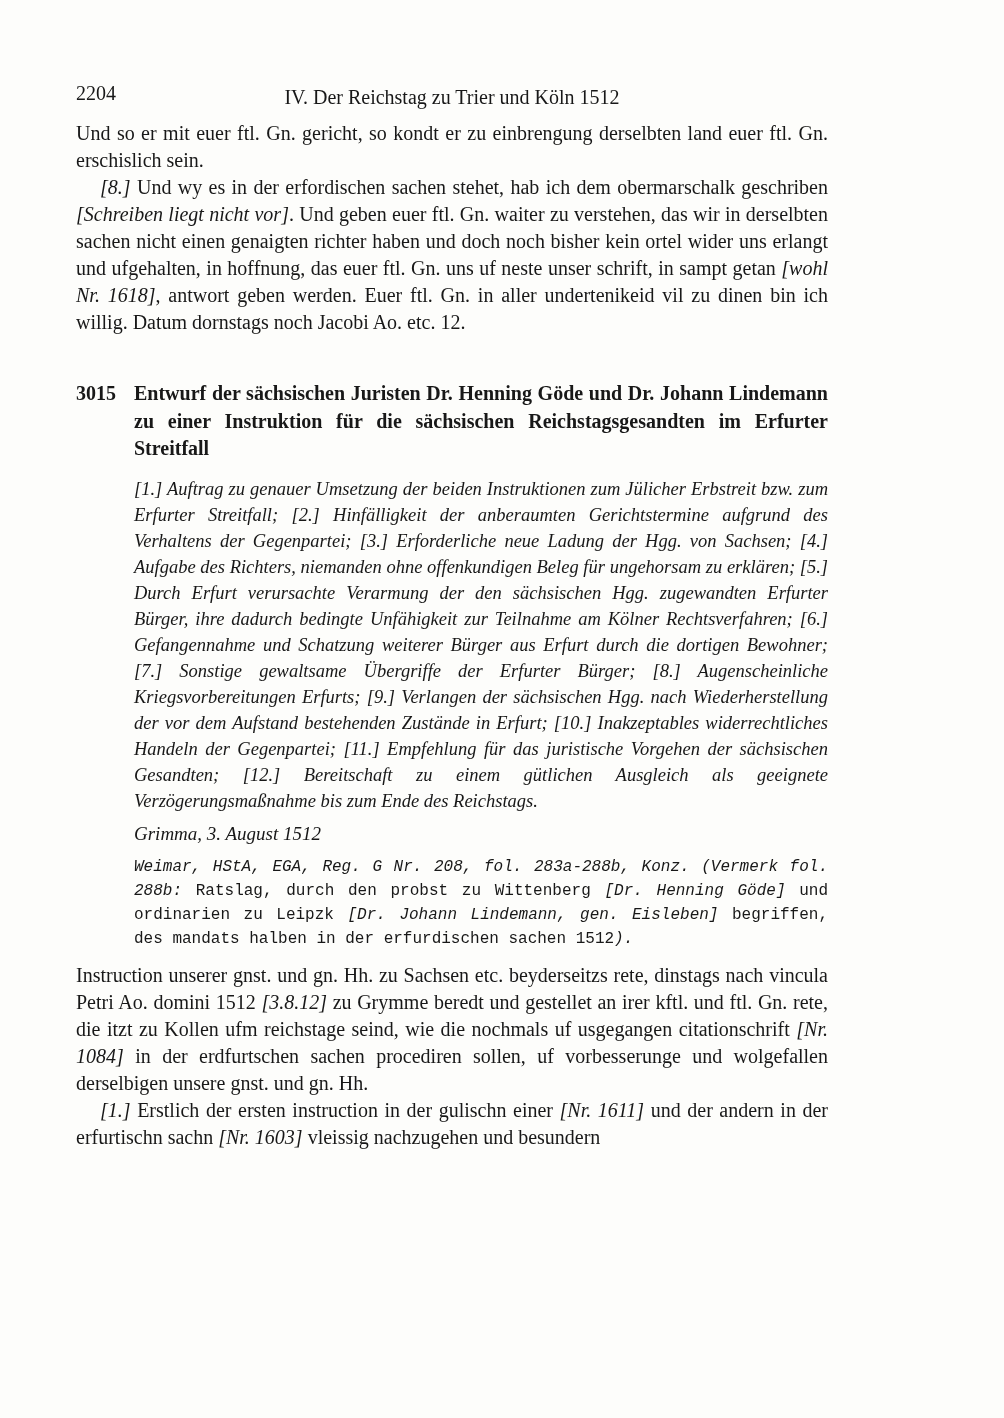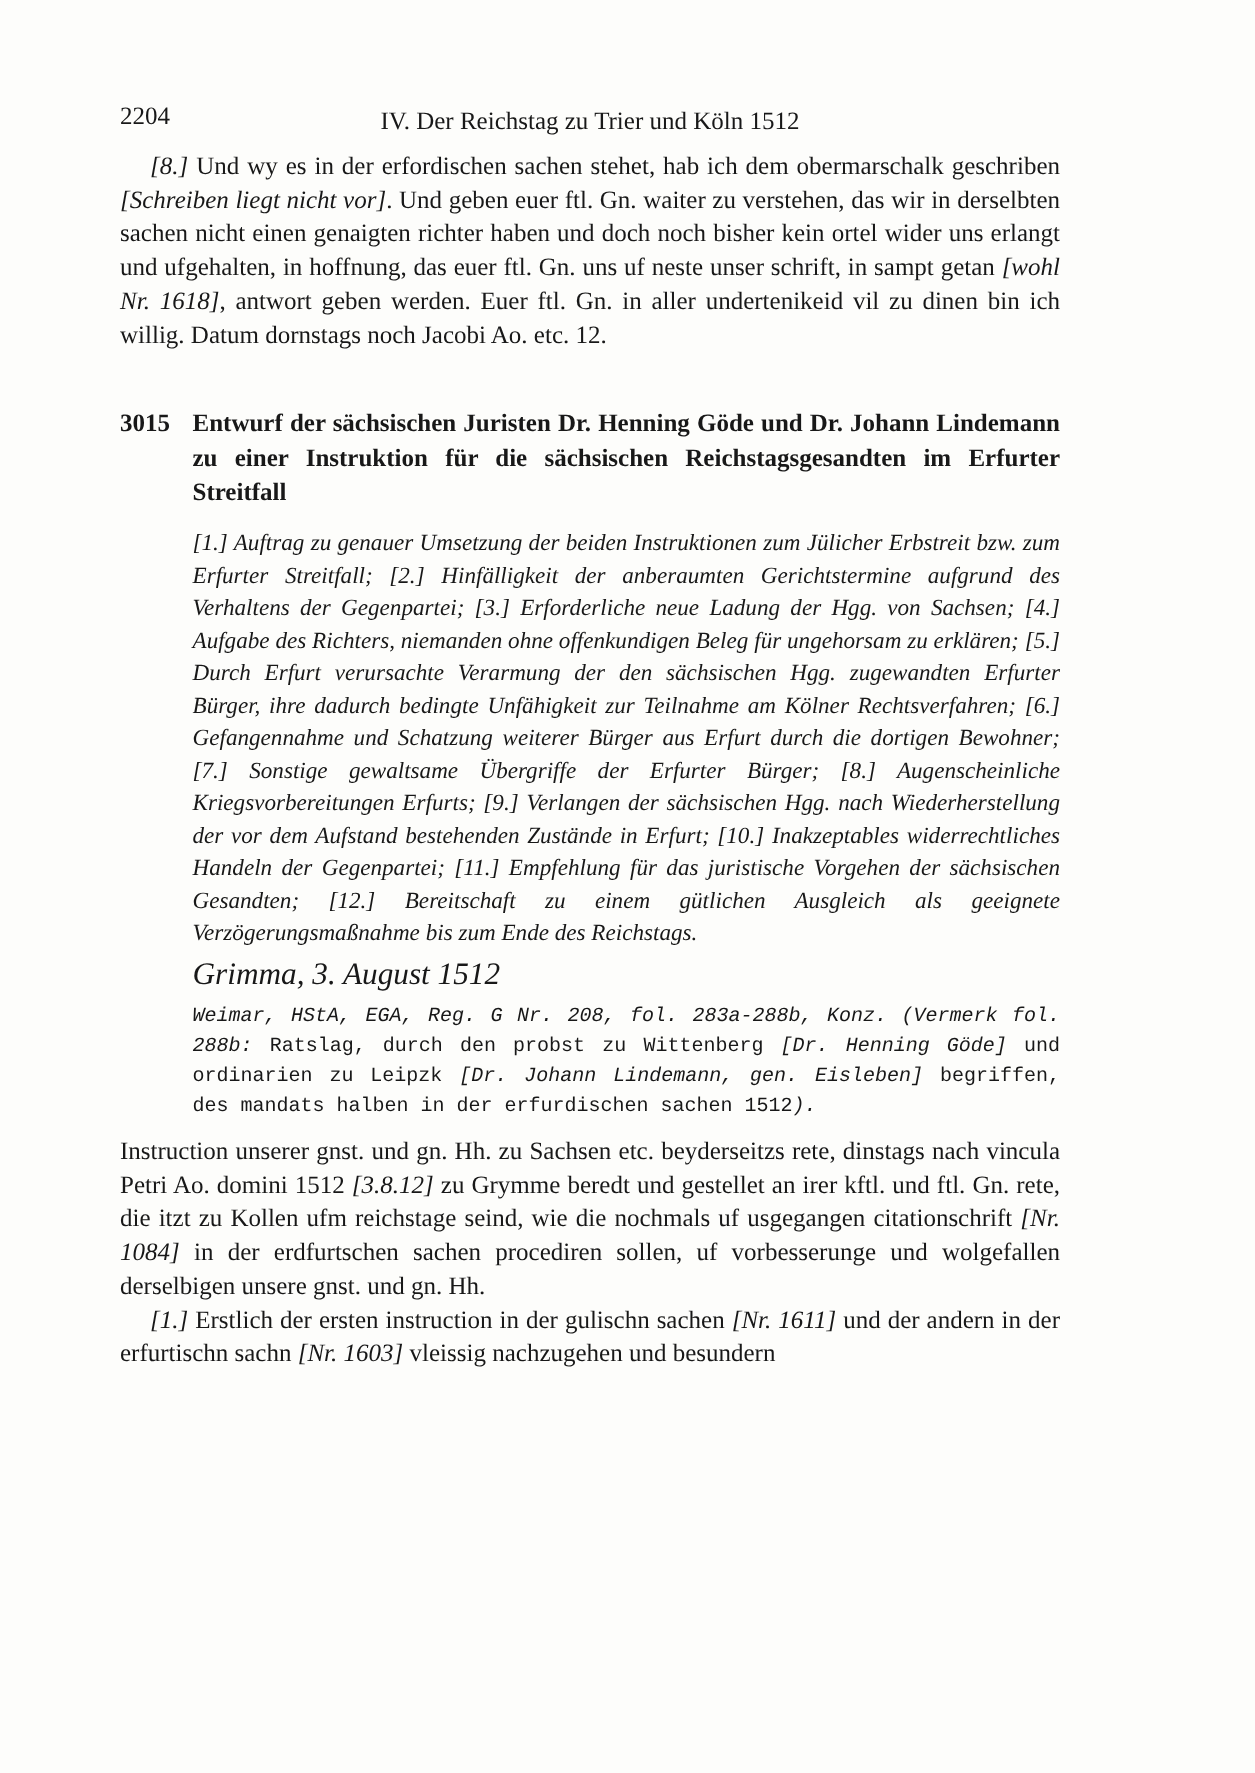--- a/index.html
+++ b/index.html
@@ -12,21 +12,21 @@
     width: 1004px;
     height: 1418px;
     margin: 0 auto;
     background: #fdfdfb;
     color: #181818;
     font-family: "Liberation Serif", "DejaVu Serif", serif;
     overflow: hidden;
     box-sizing: border-box;
   }
   .textblock {
-    margin-left: 96px;
+    margin-left: 76px;
     width: 752px;
   }
   
   .page-header {
     position: relative;
     margin-top: 80px;
     height: 27px;
     font-size: 20px;
     line-height: 27px;
   }
@@ -78,21 +78,21 @@
     margin-top: 13px;
     font-style: italic;
     font-size: 18.5px;
     line-height: 26px;
     text-align: justify;
     hyphens: auto;
   }
   .dateline {
     margin-top: 7px;
     font-style: italic;
-    font-size: 25px;
+    font-size: 19px;
     line-height: 26px;
   }
   .source {
     margin-top: 8px;
     font-size: 16px;
     line-height: 24px;
     text-align: justify;
     hyphens: auto;
     font-family: Liberation Mono, monospace;
   }
@@ -104,32 +104,33 @@
 <div class="page">
   <div class="textblock">
 
     <header class="page-header">
       <span class="page-number">2204</span>
       <span class="running-title">IV. Der Reichstag zu Trier und Köln 1512</span>
     </header>
 
     <main class="page-main">
 
+      <p class="body"><span>Und so er mit euer ftl. Gn. gericht, so kondt er zu einbrengung derselbten land euer ftl. Gn. erschislich sein.</span></p>
 
       <p class="body indent1"><span style="font-style: italic;">[8.] </span><span>Und wy es in der erfordischen sachen stehet, hab ich dem obermarschalk geschriben </span><span style="font-style: italic;">[Schreiben liegt nicht vor]</span><span>. Und geben euer ftl. Gn. waiter zu verstehen, das wir in derselbten sachen nicht einen genaigten richter haben und doch noch bisher kein ortel wider uns erlangt und ufgehalten, in hoffnung, das euer ftl. Gn. uns uf neste unser schrift, in sampt getan </span><span style="font-style: italic;">[wohl Nr. 1618]</span><span>, antwort geben werden. Euer ftl. Gn. in aller undertenikeid vil zu dinen bin ich willig. Datum dornstags noch Jacobi Ao. etc. 12.</span></p>
 
       <section class="entry">
         <div class="entry-head">
           <span class="entry-no">3015</span>
           <h2 class="entry-title">Entwurf der sächsischen Juristen Dr. Henning Göde und Dr. Johann Lindemann zu einer Instruktion für die sächsischen Reichstagsgesandten im Erfurter Streitfall</h2>
         </div>
         <p class="regest entry-indent"><span style="font-style: italic;">[1.] Auftrag zu genauer Umsetzung der beiden Instruktionen zum Jülicher Erbstreit bzw. zum Erfurter Streitfall; [2.] Hinfälligkeit der anberaumten Gerichtstermine aufgrund des Verhaltens der Gegenpartei; [3.] Erforderliche neue Ladung der Hgg. von Sachsen; [4.] Aufgabe des Richters, niemanden ohne offenkundigen Beleg für ungehorsam zu erklären; [5.] Durch Erfurt verursachte Verarmung der den sächsischen Hgg. zugewandten Erfurter Bürger, ihre dadurch bedingte Unfähigkeit zur Teilnahme am Kölner Rechtsverfahren; [6.] Gefangennahme und Schatzung weiterer Bürger aus Erfurt durch die dortigen Bewohner; [7.] Sonstige gewaltsame Übergriffe der Erfurter Bürger; [8.] Augenscheinliche Kriegsvorbereitungen Erfurts; [9.] Verlangen der sächsischen Hgg. nach Wiederherstellung der vor dem Aufstand bestehenden Zustände in Erfurt; [10.] Inakzeptables widerrechtliches Handeln der Gegenpartei; [11.] Empfehlung für das juristische Vorgehen der sächsischen Gesandten; [12.] Bereitschaft zu einem gütlichen Ausgleich als geeignete Verzögerungsmaßnahme bis zum Ende des Reichstags.</span></p>
         <p class="dateline entry-indent">Grimma, 3. August 1512</p>
         <p class="source entry-indent"><span style="font-style: italic;">Weimar, HStA, EGA, Reg. G Nr. 208, fol. 283a-288b, Konz. (Vermerk fol. 288b: </span><span>Ratslag, durch den probst zu Wittenberg </span><span style="font-style: italic;">[Dr. Henning Göde]</span><span> und ordinarien zu Leipzk </span><span style="font-style: italic;">[Dr. Johann Lindemann, gen. Eisleben]</span><span> begriffen, des mandats halben in der erfurdischen sachen 1512</span><span style="font-style: italic;">).</span></p>
       </section>
 
       <p class="body after-entry"><span>Instruction unserer gnst. und gn. Hh. zu Sachsen etc. beyderseitzs rete, dinstags nach vincula Petri Ao. domini 1512 </span><span style="font-style: italic;">[3.8.12]</span><span> zu Grymme beredt und gestellet an irer kftl. und ftl. Gn. rete, die itzt zu Kollen ufm reichstage seind, wie die nochmals uf usgegangen citationschrift </span><span style="font-style: italic;">[Nr. 1084]</span><span> in der erdfurtschen sachen procediren sollen, uf vorbesserunge und wolgefallen derselbigen unsere gnst. und gn. Hh.</span></p>
 
-      <p class="body indent1"><span style="font-style: italic;">[1.] </span><span>Erstlich der ersten instruction in der gulischn sachen </span><span style="font-style: italic;">[Nr. 1611]</span><span> und der andern in der erfurtischn sachn </span><span style="font-style: italic;">[Nr. 1603]</span><span> vleissig nachzugehen und besundern</span></p>
+      <p class="body indent1"><span style="font-style: italic;">[1.] </span><span>Erstlich der ersten instruction in der gulischn einer </span><span style="font-style: italic;">[Nr. 1611]</span><span> und der andern in der erfurtischn sachn </span><span style="font-style: italic;">[Nr. 1603]</span><span> vleissig nachzugehen und besundern</span></p>
 
     </main>
   </div>
 </div>
 
 </body></html>

